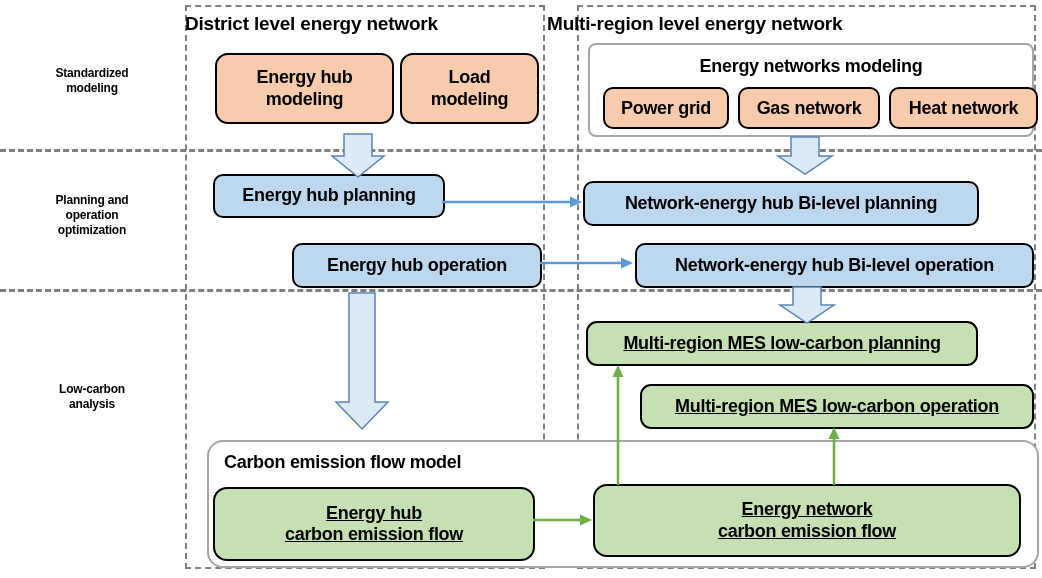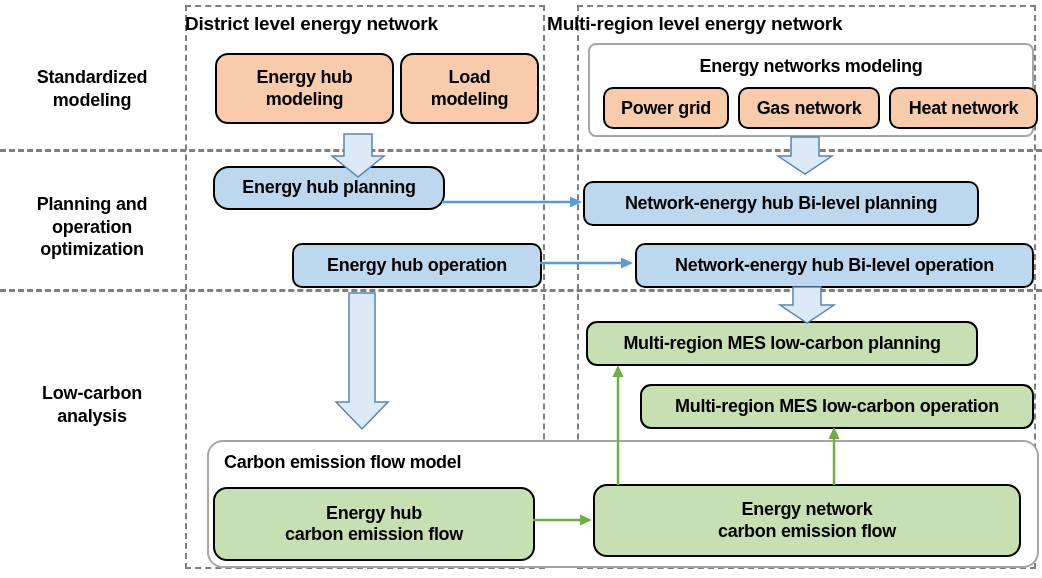--- a/index.html
+++ b/index.html
@@ -8,32 +8,32 @@
     font-family:"Liberation Sans", sans-serif; font-weight:bold; color:#000;
     overflow:hidden;
   }
   .dash-col{
     position:absolute; border:2.5px dashed #7f7f7f; background:transparent;
   }
   .dash-hline{
     position:absolute; height:0; border-top:3px dashed #7f7f7f;
   }
   .row-label{
-    position:absolute; text-align:center; font-size:18px; line-height:1.25; letter-spacing:-0.2px;
+    position:absolute; text-align:center; font-size:12px; line-height:1.25; letter-spacing:-0.2px;
   }
   .col-title{
     position:absolute; text-align:left; font-size:19px; letter-spacing:-0.2px; white-space:nowrap;
   }
   .box{
     position:absolute; display:flex; flex-direction:column; align-items:center; justify-content:center;
     border:2.5px solid #000; text-align:left; font-size:18px; line-height:1.18; letter-spacing:-0.3px;
   }
   .orange{ background:#F8CBAD; border-radius:13px; }
   .blue{   background:#BDD7EE; border-radius:10px; }
-  .green{  background:#C6E0B4; border-radius:11px; }
+  .green{  background:#C6E0B4; border-radius:11px;text-decoration:underline; }
   .container-box{
     position:absolute; background:#ffffff; border:2px solid #a6a6a6; border-radius:8px;
   }
   .container-title{
     position:absolute; font-size:18px; letter-spacing:-0.3px; white-space:nowrap;
   }
   .net-row{ position:absolute; left:5px; bottom:6px; display:flex; gap:9px;padding-left:8px; }
   .net-row .nbox{
     position:relative; display:flex; align-items:center; justify-content:center;
     border:2.5px solid #000; border-radius:10px; background:#F8CBAD;
@@ -79,21 +79,21 @@
 
   <div class="container-box" style="left:588px; top:43px; width:442px; height:90px;">
     <div class="container-title" style="left:0; right:0; top:11px; text-align:center;">Energy networks modeling</div>
     <div class="net-row">
       <div class="nbox" style="width:122px;">Power grid</div>
       <div class="nbox" style="width:138px;">Gas network</div>
       <div class="nbox" style="width:145px;">Heat network</div>
     </div>
   </div>
 
-  <div class="box blue" style="left:213px; top:166px; width:228px; height:40px;border-radius:16px;">Energy hub planning</div>
+  <div class="box blue" style="left:213px; top:174px; width:228px; height:40px;">Energy hub planning</div>
   <div class="box blue" style="left:292px; top:243px; width:246px; height:41px;">Energy hub operation</div>
 
   <div class="box blue" style="left:583px; top:181px; width:392px; height:41px;">Network-energy hub Bi-level planning</div>
   <div class="box blue" style="left:635px; top:243px; width:395px; height:41px;">Network-energy hub Bi-level operation</div>
 
   <div class="box green" style="left:586px; top:321px; width:388px; height:41px;">Multi-region MES low-carbon planning</div>
   <div class="box green" style="left:640px; top:384px; width:390px; height:41px;">Multi-region MES low-carbon operation</div>
 
   <div class="container-box" style="left:207px; top:440px; width:828px; height:124px; border-radius:16px;">
     <div class="container-title" style="left:15px; top:10px;">Carbon emission flow model</div>

